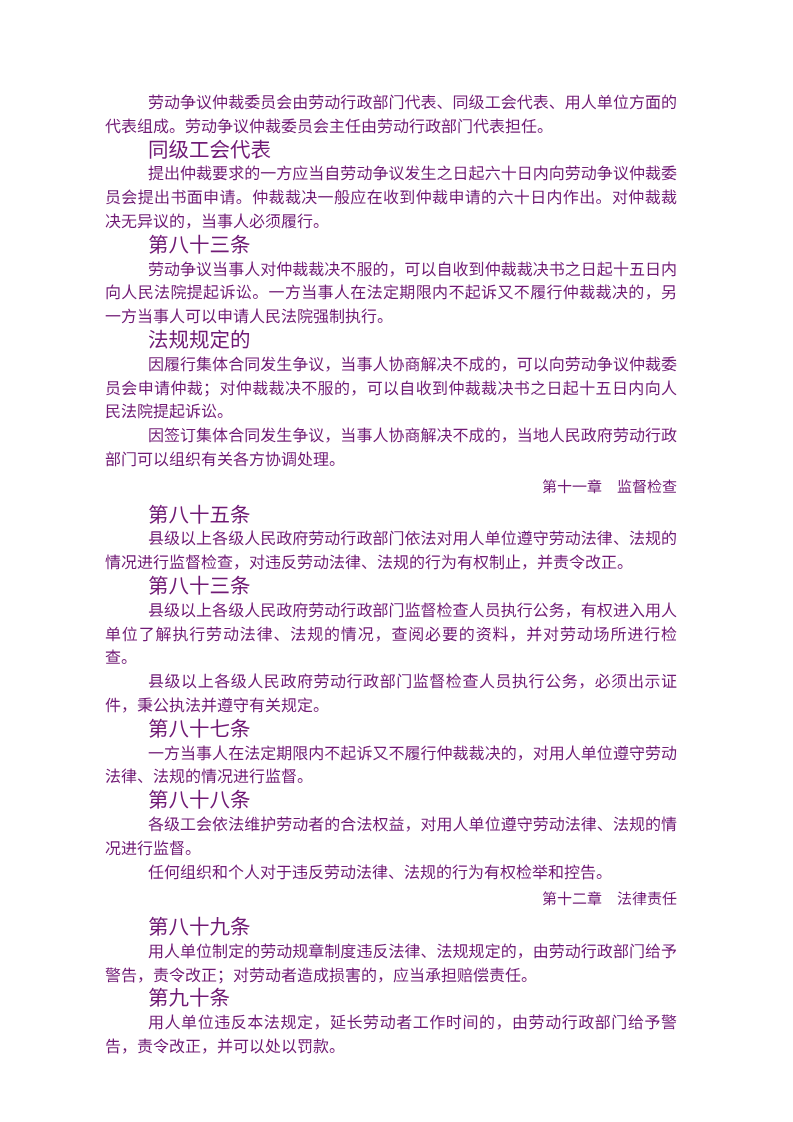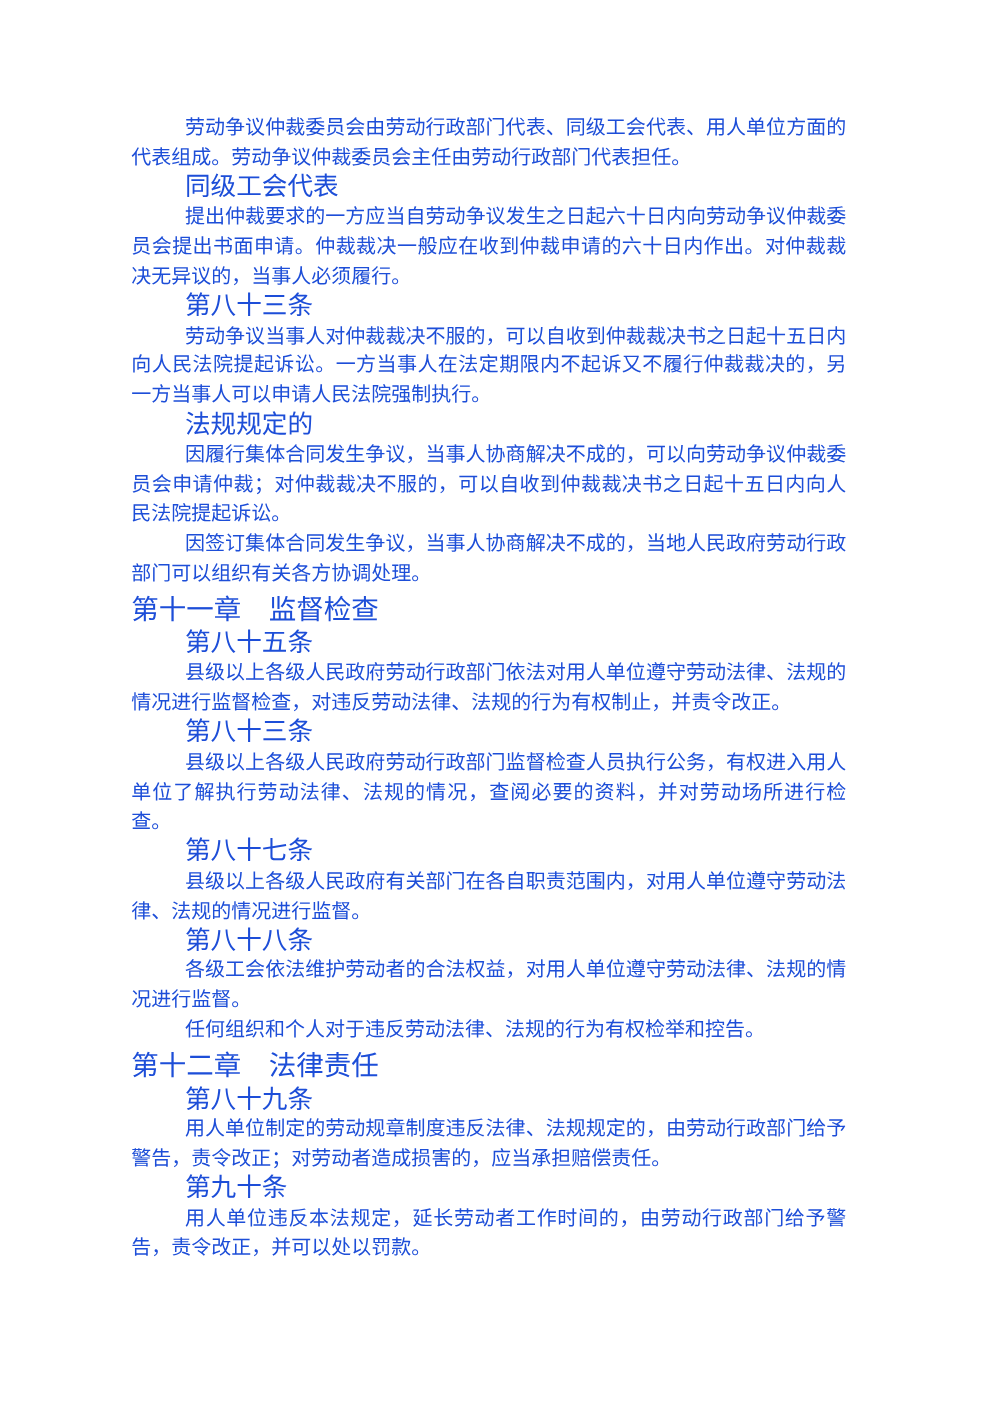--- a/index.html
+++ b/index.html
@@ -15,39 +15,39 @@
     overflow: hidden;
     font-family: "Liberation Serif", "DejaVu Serif", serif;
   }
   .content {
     position: absolute;
     left: 105px;
     top: 91px;
     width: 572px;
     font-size: 16px;
     line-height: 23.8px;
-    color: #1d4ed8;
+    color: #701a75;
     text-align: justify;
   }
   .paragraph {
     margin: 0;
     text-indent: 43px;
   }
   .article-heading {
     margin: 0;
     text-indent: 43px;
     font-size: 20.5px;
     line-height: 23.8px;
     font-weight: normal;
   }
   .chapter-heading {
     margin: 4px 0;
     text-indent: 0;
-    text-align: left;
-    font-size: 22px;
+    text-align: right;
+    font-size: 15px;
     line-height: 23.8px;
     font-weight: normal;
   }
 </style>
 </head>
 <body>
 
 <div class="page">
   <div class="content" id="doc-content">
       <p class="paragraph">劳动争议仲裁委员会由劳动行政部门代表、同级工会代表、用人单位方面的代表组成。劳动争议仲裁委员会主任由劳动行政部门代表担任。</p>
@@ -56,22 +56,23 @@
       <p class="article-heading">第八十三条</p>
       <p class="paragraph">劳动争议当事人对仲裁裁决不服的，可以自收到仲裁裁决书之日起十五日内向人民法院提起诉讼。一方当事人在法定期限内不起诉又不履行仲裁裁决的，另一方当事人可以申请人民法院强制执行。</p>
       <p class="article-heading">法规规定的</p>
       <p class="paragraph">因履行集体合同发生争议，当事人协商解决不成的，可以向劳动争议仲裁委员会申请仲裁；对仲裁裁决不服的，可以自收到仲裁裁决书之日起十五日内向人民法院提起诉讼。</p>
       <p class="paragraph">因签订集体合同发生争议，当事人协商解决不成的，当地人民政府劳动行政部门可以组织有关各方协调处理。</p>
       <p class="chapter-heading">第十一章　监督检查</p>
       <p class="article-heading">第八十五条</p>
       <p class="paragraph">县级以上各级人民政府劳动行政部门依法对用人单位遵守劳动法律、法规的情况进行监督检查，对违反劳动法律、法规的行为有权制止，并责令改正。</p>
       <p class="article-heading">第八十三条</p>
       <p class="paragraph">县级以上各级人民政府劳动行政部门监督检查人员执行公务，有权进入用人单位了解执行劳动法律、法规的情况，查阅必要的资料，并对劳动场所进行检查。</p>
+      <p class="paragraph">县级以上各级人民政府劳动行政部门监督检查人员执行公务，必须出示证件，秉公执法并遵守有关规定。</p>
       <p class="article-heading">第八十七条</p>
-      <p class="paragraph">县级以上各级人民政府有关部门在各自职责范围内，对用人单位遵守劳动法律、法规的情况进行监督。</p>
+      <p class="paragraph">一方当事人在法定期限内不起诉又不履行仲裁裁决的，对用人单位遵守劳动法律、法规的情况进行监督。</p>
       <p class="article-heading">第八十八条</p>
       <p class="paragraph">各级工会依法维护劳动者的合法权益，对用人单位遵守劳动法律、法规的情况进行监督。</p>
       <p class="paragraph">任何组织和个人对于违反劳动法律、法规的行为有权检举和控告。</p>
       <p class="chapter-heading">第十二章　法律责任</p>
       <p class="article-heading">第八十九条</p>
       <p class="paragraph">用人单位制定的劳动规章制度违反法律、法规规定的，由劳动行政部门给予警告，责令改正；对劳动者造成损害的，应当承担赔偿责任。</p>
       <p class="article-heading">第九十条</p>
       <p class="paragraph">用人单位违反本法规定，延长劳动者工作时间的，由劳动行政部门给予警告，责令改正，并可以处以罚款。</p>
     </div>
 </div>

